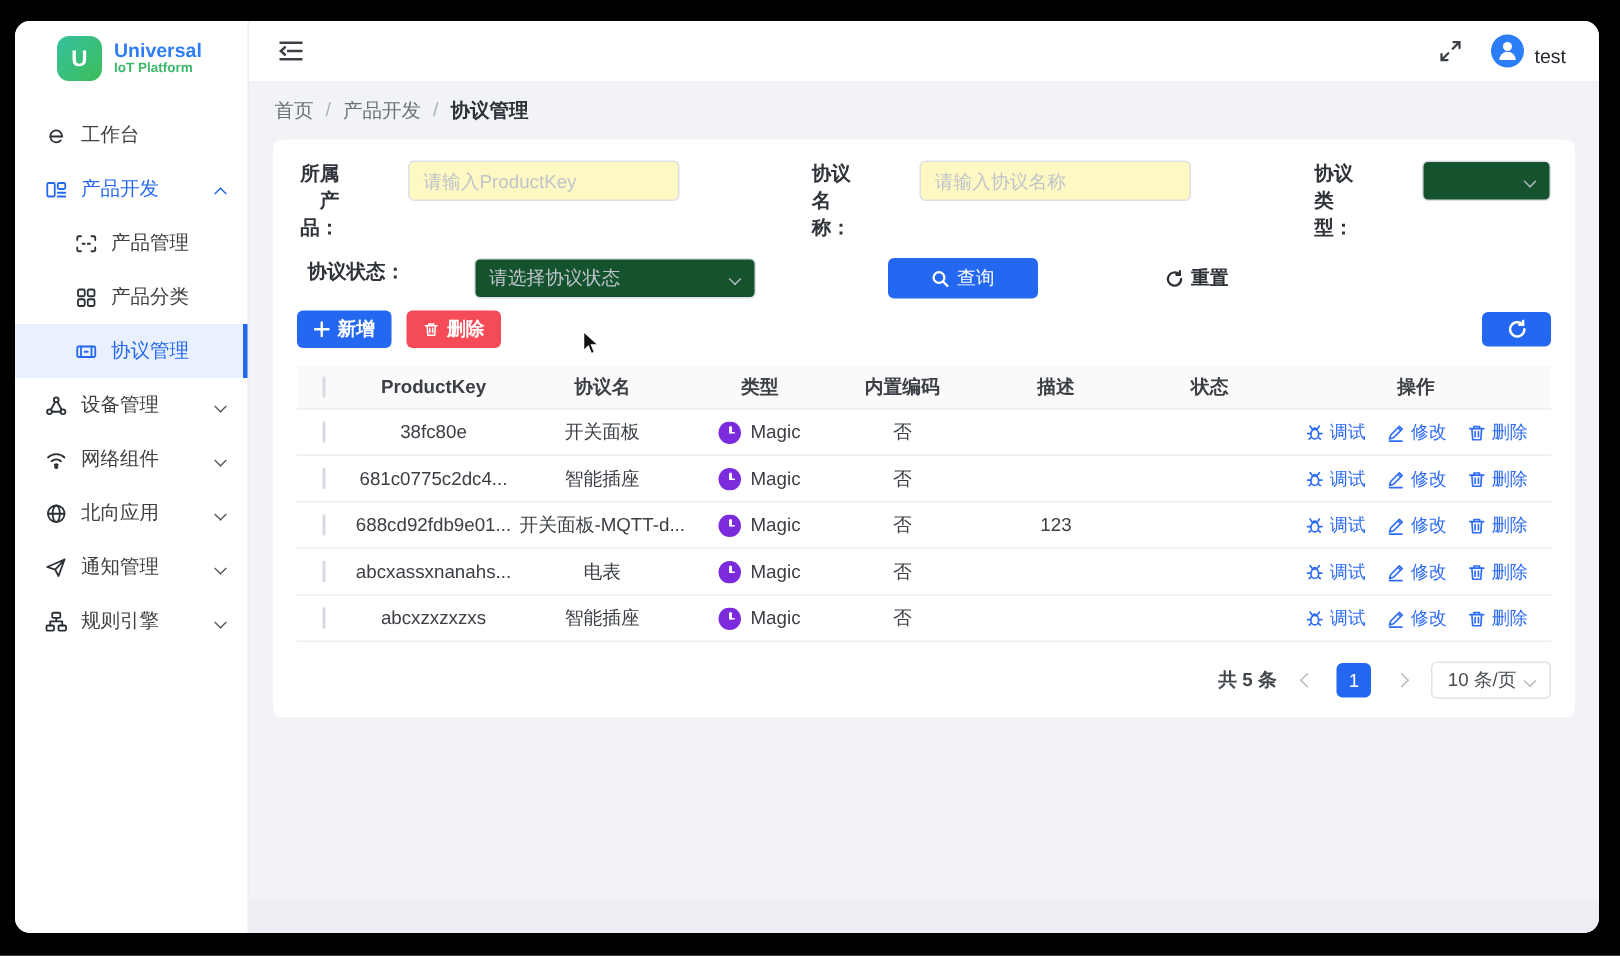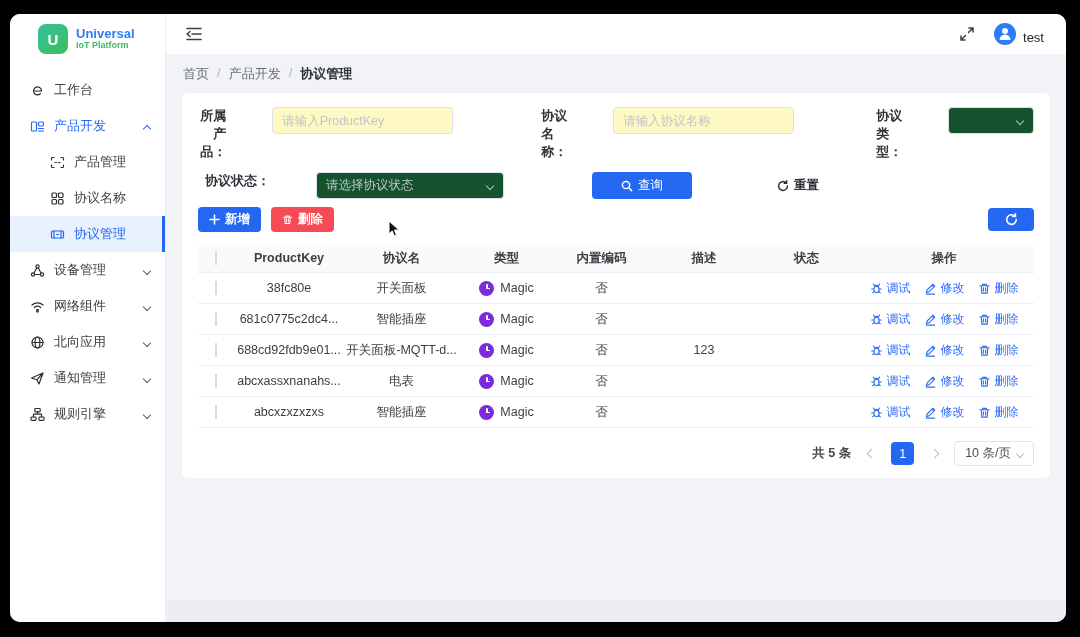--- a/index.html
+++ b/index.html
@@ -162,21 +162,21 @@
 
       <div class="menu-item child">
         <span class="mi-icon">
           <svg viewBox="0 0 15 15">
               <rect x="2" y="2" width="4.5" height="4.5" rx="1"></rect>
               <rect x="8.5" y="2" width="4.5" height="4.5" rx="1"></rect>
               <rect x="2" y="8.5" width="4.5" height="4.5" rx="1"></rect>
               <rect x="8.5" y="8.5" width="4.5" height="4.5" rx="1"></rect>
             </svg>
           </span>
-        <span>协议名称</span>
+        <span>产品分类</span>
       </div>
 
       <div class="menu-item child selected">
         <span class="mi-icon">
           <svg viewBox="0 0 15 15">
               <rect x="1.5" y="4" width="12" height="7" rx="1"></rect>
               <path d="M4 4v7M11 4v7M6.5 7.5h2"></path>
             </svg>
           </span>
         <span>协议管理</span>

